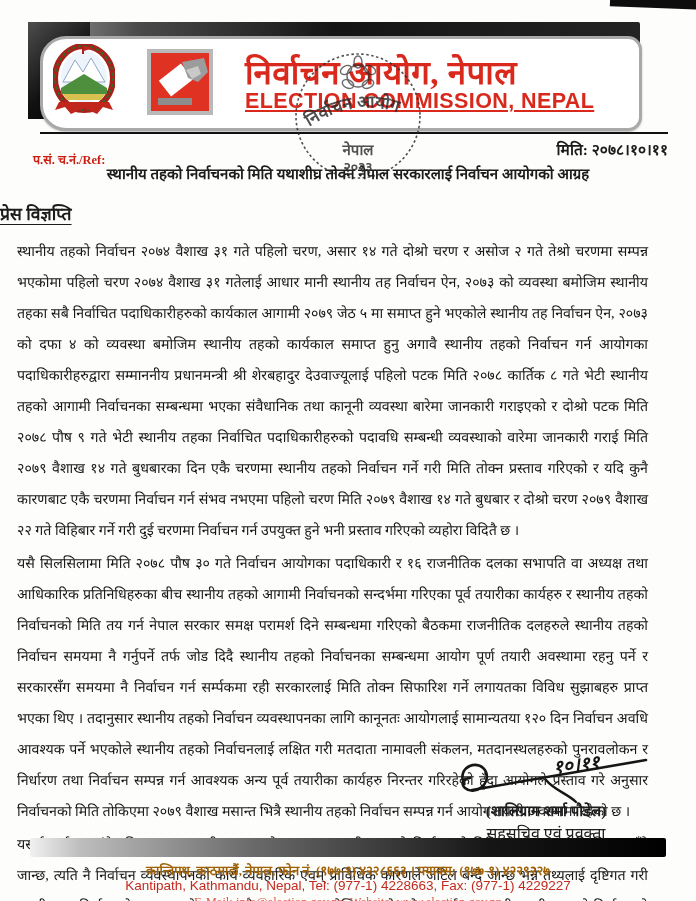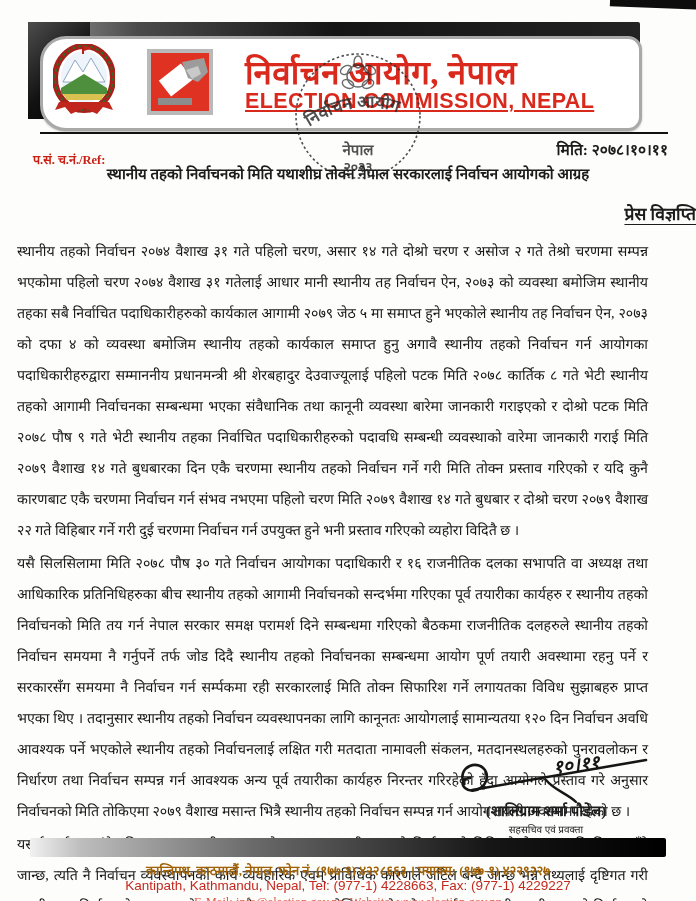--- a/index.html
+++ b/index.html
@@ -47,37 +47,37 @@
     position:absolute; top:138px; right:28px; font-size:15.5px; font-weight:bold;
   }
   .ref-line {
     position:absolute; top:151px; left:33px; font-size:12.5px; font-weight:bold; color:#cc1f14;
   }
   .subject {
     position:absolute; top:163px; left:40px; width:616px; text-align:center;
     font-size:15px; font-weight:bold;
   }
   .press-heading {
-    position:absolute; top:201px; left:0; width:100%; text-align:right;
+    position:absolute; top:201px; left:0; width:100%; text-align:left;
     font-size:17.5px; font-weight:bold;
     text-decoration:underline; text-underline-offset:4px;
   }
   
   .body-text {
     position:absolute; top:236px; left:17px; width:631px;
     font-size:14.2px; line-height:31px; text-align:justify; color:#171717;
   }
   .body-text p + p { margin-top:2px; }
   
   .sig-block {
     position:absolute; top:750px; right:26px; width:248px; text-align:center; z-index:4;
   }
   .sig-scribble { width:218px; height:56px; margin-left:28px; display:block; }
   .sig-name { font-size:15px; font-weight:bold; margin-top:-6px; }
-  .sig-title { font-size:10px; margin-top:2px; }
+  .sig-title { font-size:16px; margin-top:2px; }
   
   .bottom-bar {
     position:absolute; left:30px; top:838px; width:636px; height:19px;
     background:linear-gradient(to right,#f1f1f1 0%,#bdbdbd 8%,#6a6a6a 35%,#161616 72%,#000 100%);
     border-radius:2px;
   }
   .footer-np {
     position:absolute; top:861px; left:0; width:100%; text-align:center;
     font-size:13px; color:#a16207; font-weight:bold;
   }

